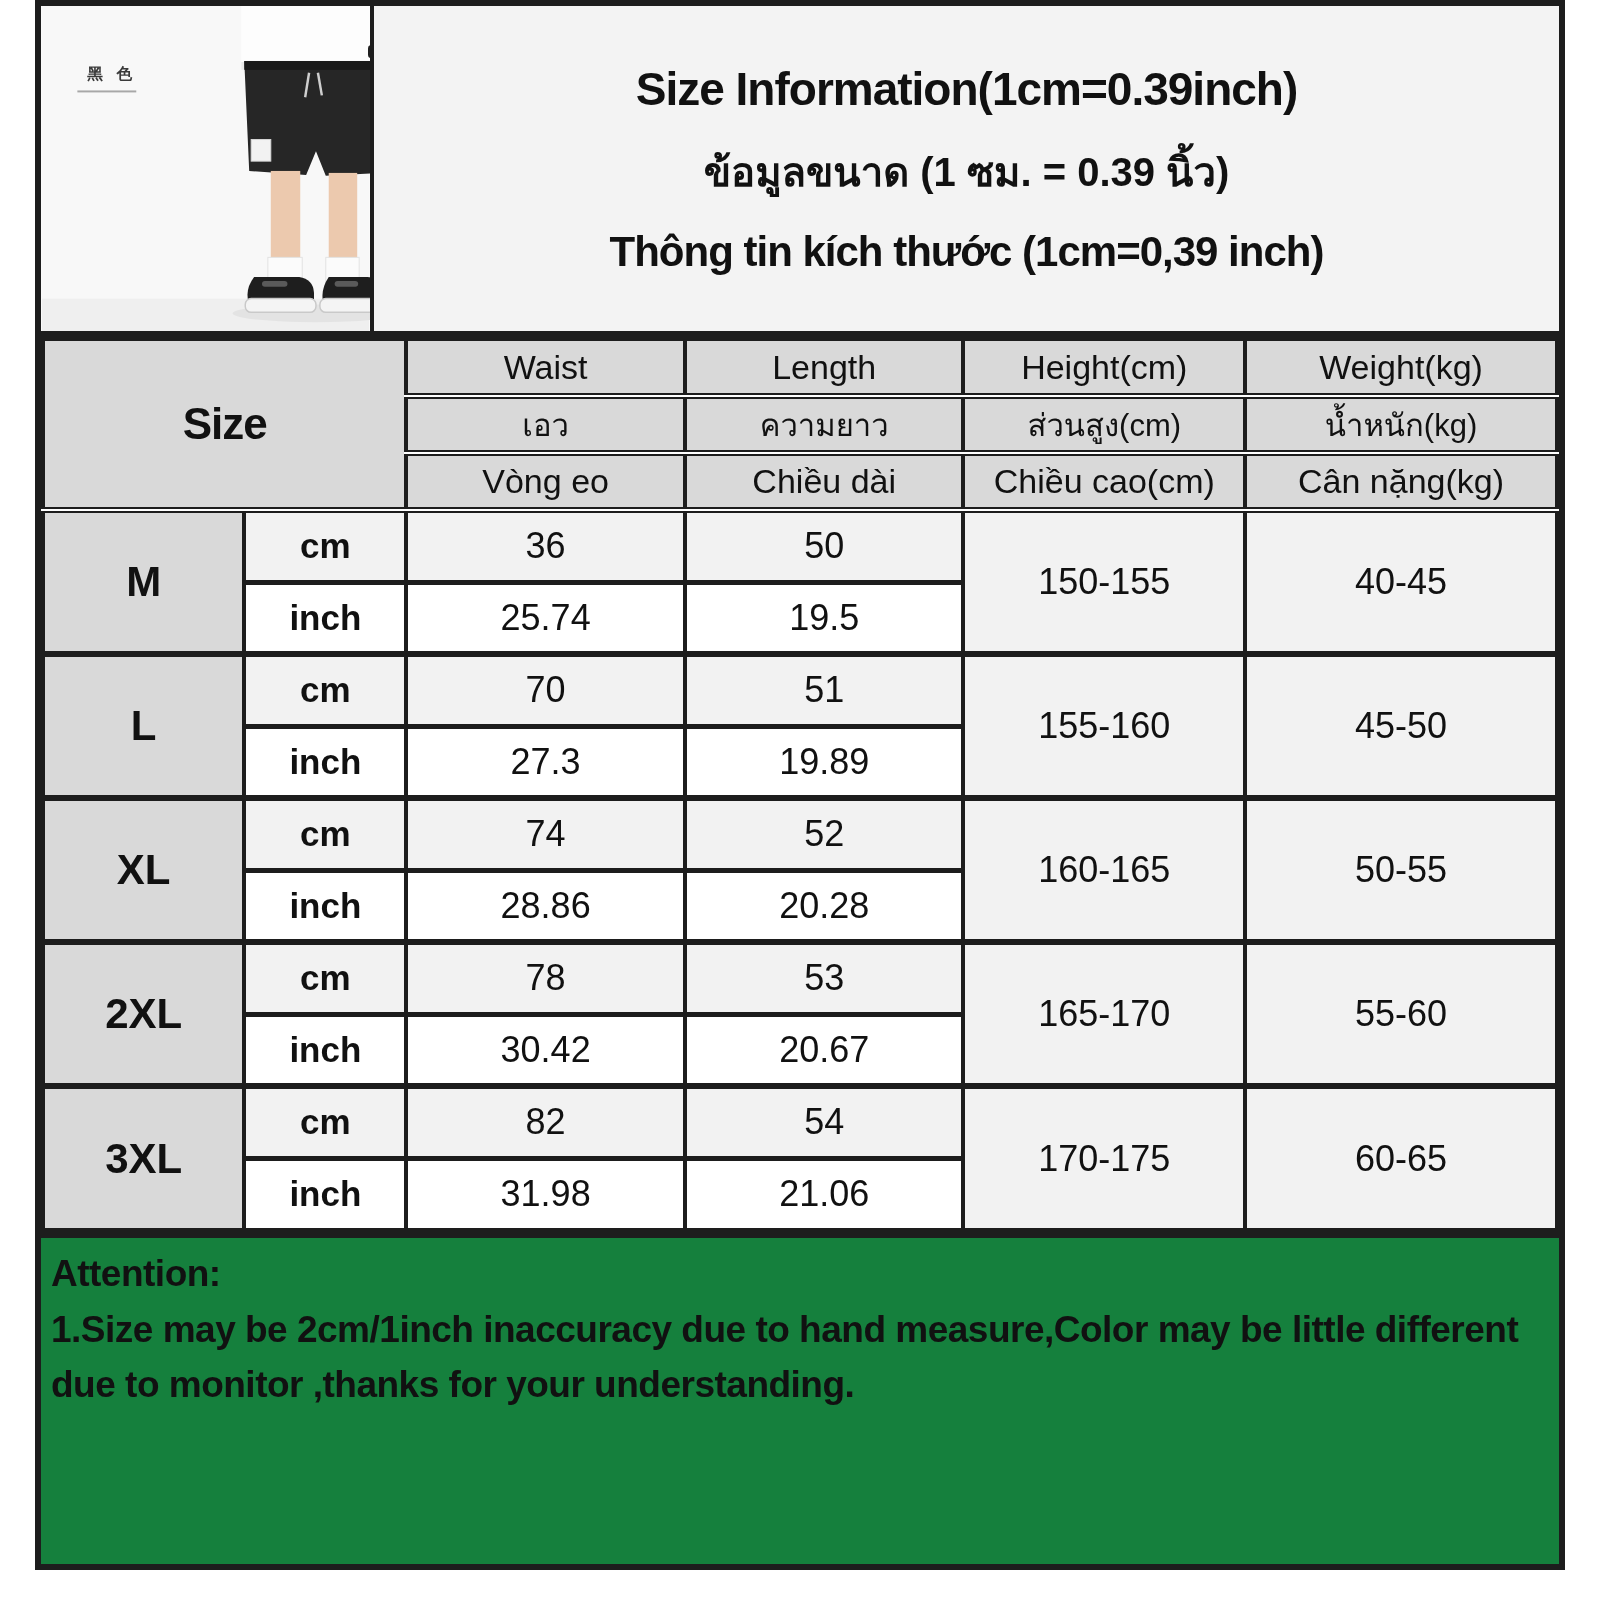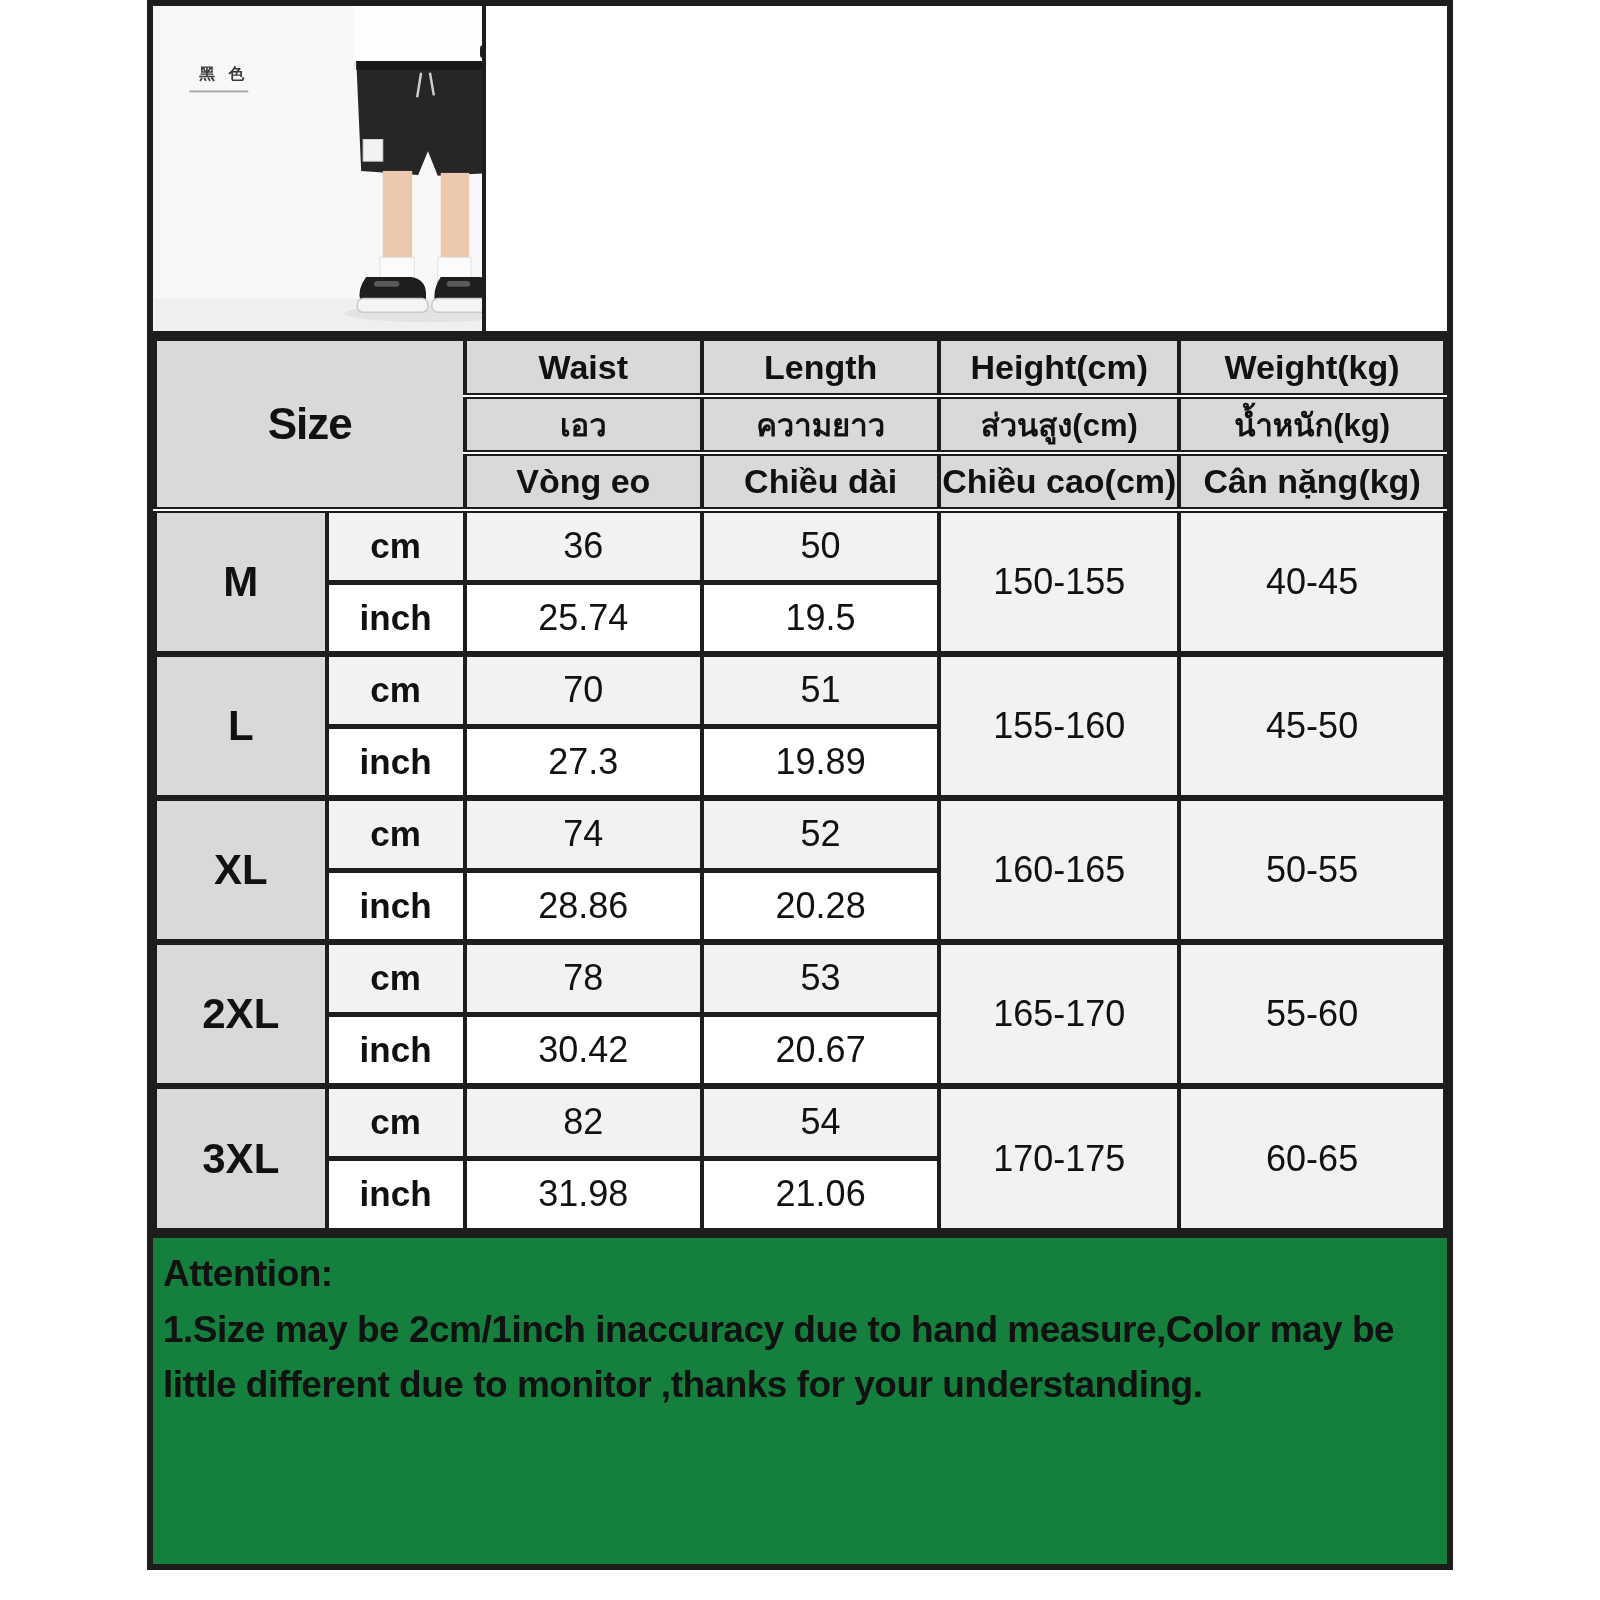--- a/index.html
+++ b/index.html
@@ -4,21 +4,21 @@
 <style>
   * { box-sizing: border-box; margin: 0; padding: 0; }
   html, body { background: #ffffff; }
   body {
     width: 1600px;
     font-family: "Liberation Sans", "DejaVu Sans", sans-serif;
     color: #111111;
     -webkit-font-smoothing: antialiased;
   }
   .sheet {
-    width: 1306px;
+    width: 1530px;
     margin: 0 auto;
     border: 6px solid #1d1d1d;
     background: #ffffff;
   }
 
   
   .top-section {
     display: flex;
     height: 331px;
     border-bottom: 6px solid #1d1d1d;
@@ -54,21 +54,21 @@
   .size-table th, .size-table td {
     border: 4px solid #1d1d1d;
     text-align: center;
     vertical-align: middle;
     overflow: hidden;
   }
   .size-table thead th {
     background: #d9d9d9;
     height: 57px;
     font-size: 34px;
-    font-weight: bold;
+    font-weight: normal;
     border-bottom: 6px double #1d1d1d;
   }
   .size-table thead th.hdr-th { font-size: 31px; }
   .size-table th.size-big {
     font-size: 44px;
     font-weight: bold;
     letter-spacing: -1px;
   }
   .size-table td { height: 72px; font-size: 36px; }
   td.size-label {
@@ -131,20 +131,25 @@
         <rect x="289" y="256" width="34" height="28" fill="#fbfbfb" stroke="#e2e2e2" stroke-width="1"></rect>
 
         <path d="M 216,276 L 262,276 Q 276,278 277,292 L 277,300 L 210,300 Q 207,288 216,276 Z" fill="#1e1e1e"></path>
         <rect x="207" y="298" width="72" height="14" rx="6" fill="#f4f4f4" stroke="#c9c9c9" stroke-width="1.5"></rect>
         <rect x="224" y="280" width="26" height="6" rx="3" fill="#5a5a5a"></rect>
 
         <path d="M 292,276 L 332,276 Q 346,278 347,292 L 347,300 L 286,300 Q 284,288 292,276 Z" fill="#1e1e1e"></path>
         <rect x="283" y="298" width="68" height="14" rx="6" fill="#f4f4f4" stroke="#c9c9c9" stroke-width="1.5"></rect>
         <rect x="298" y="280" width="24" height="6" rx="3" fill="#5a5a5a"></rect>
       </svg>
+    </div>
+    <div class="title-cell">
+      <div class="title-en">Size Information(1cm=0.39inch)</div>
+      <div class="title-th">ข้อมูลขนาด (1 ซม. = 0.39 นิ้ว)</div>
+      <div class="title-vi">Thông tin kích thước (1cm=0,39 inch)</div>
     </div>
   </div>
 
   <table class="size-table">
     <colgroup>
       <col style="width:13.3%">
         <col style="width:10.7%">
       <col style="width:18.4%">
         <col style="width:18.4%">
       <col style="width:18.6%">

